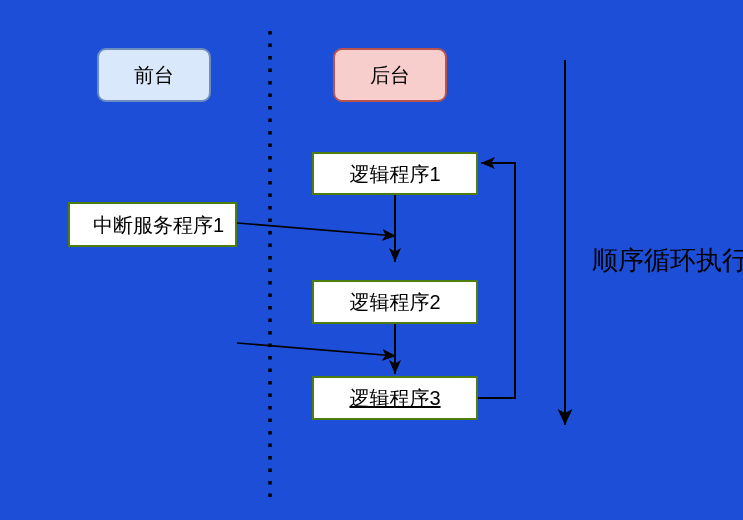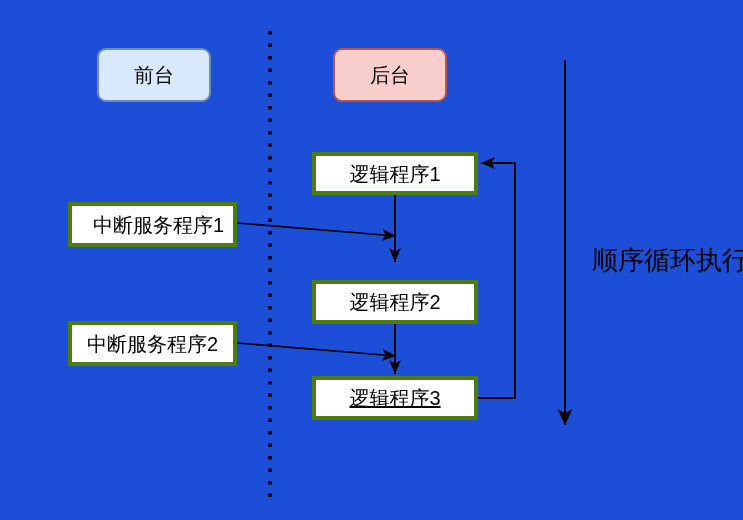--- a/index.html
+++ b/index.html
@@ -40,21 +40,21 @@
     border: 2px solid #6c8ebf;
   }
   .section-bg {
     left: 313px; top: 48px; width: 114px; height: 54px;
     background: #f8cecc;
     border: 2px solid #b85450;
     margin-left: 20px;
   }
   .plain {
     background: #ffffff;
-    border: 4px solid #4d7c0f;
+    border: 2px solid #4d7c0f;
   }
   .logic1 { left: 312px; top: 152px; width: 166px; height: 43px; }
   .logic2 { left: 312px; top: 280px; width: 166px; height: 44px; }
   .logic3 { left: 312px; top: 376px; width: 166px; height: 44px; text-decoration: underline; }
   .isr1   { left: 68px;  top: 202px; width: 169px; height: 45px; padding-left: 12px; }
   .isr2   { left: 68px;  top: 321px; width: 169px; height: 45px; }
   .loop-label {
     position: absolute;
     left: 592px; top: 243px;
     font-size: 26px;
@@ -97,17 +97,16 @@
   <div class="node rounded section-bg">后台</div>
 
   <div class="node plain logic1">逻辑程序1</div>
 
   <div class="node plain logic2">逻辑程序2</div>
 
   <div class="node plain logic3">逻辑程序3</div>
 
   <div class="node plain isr1">中断服务程序1</div>
 
-  <div class="node plain isr2">中断服务程序2</div>
 
   <div class="loop-label">顺序循环执行</div>
 
 </div>
 
 </body></html>

